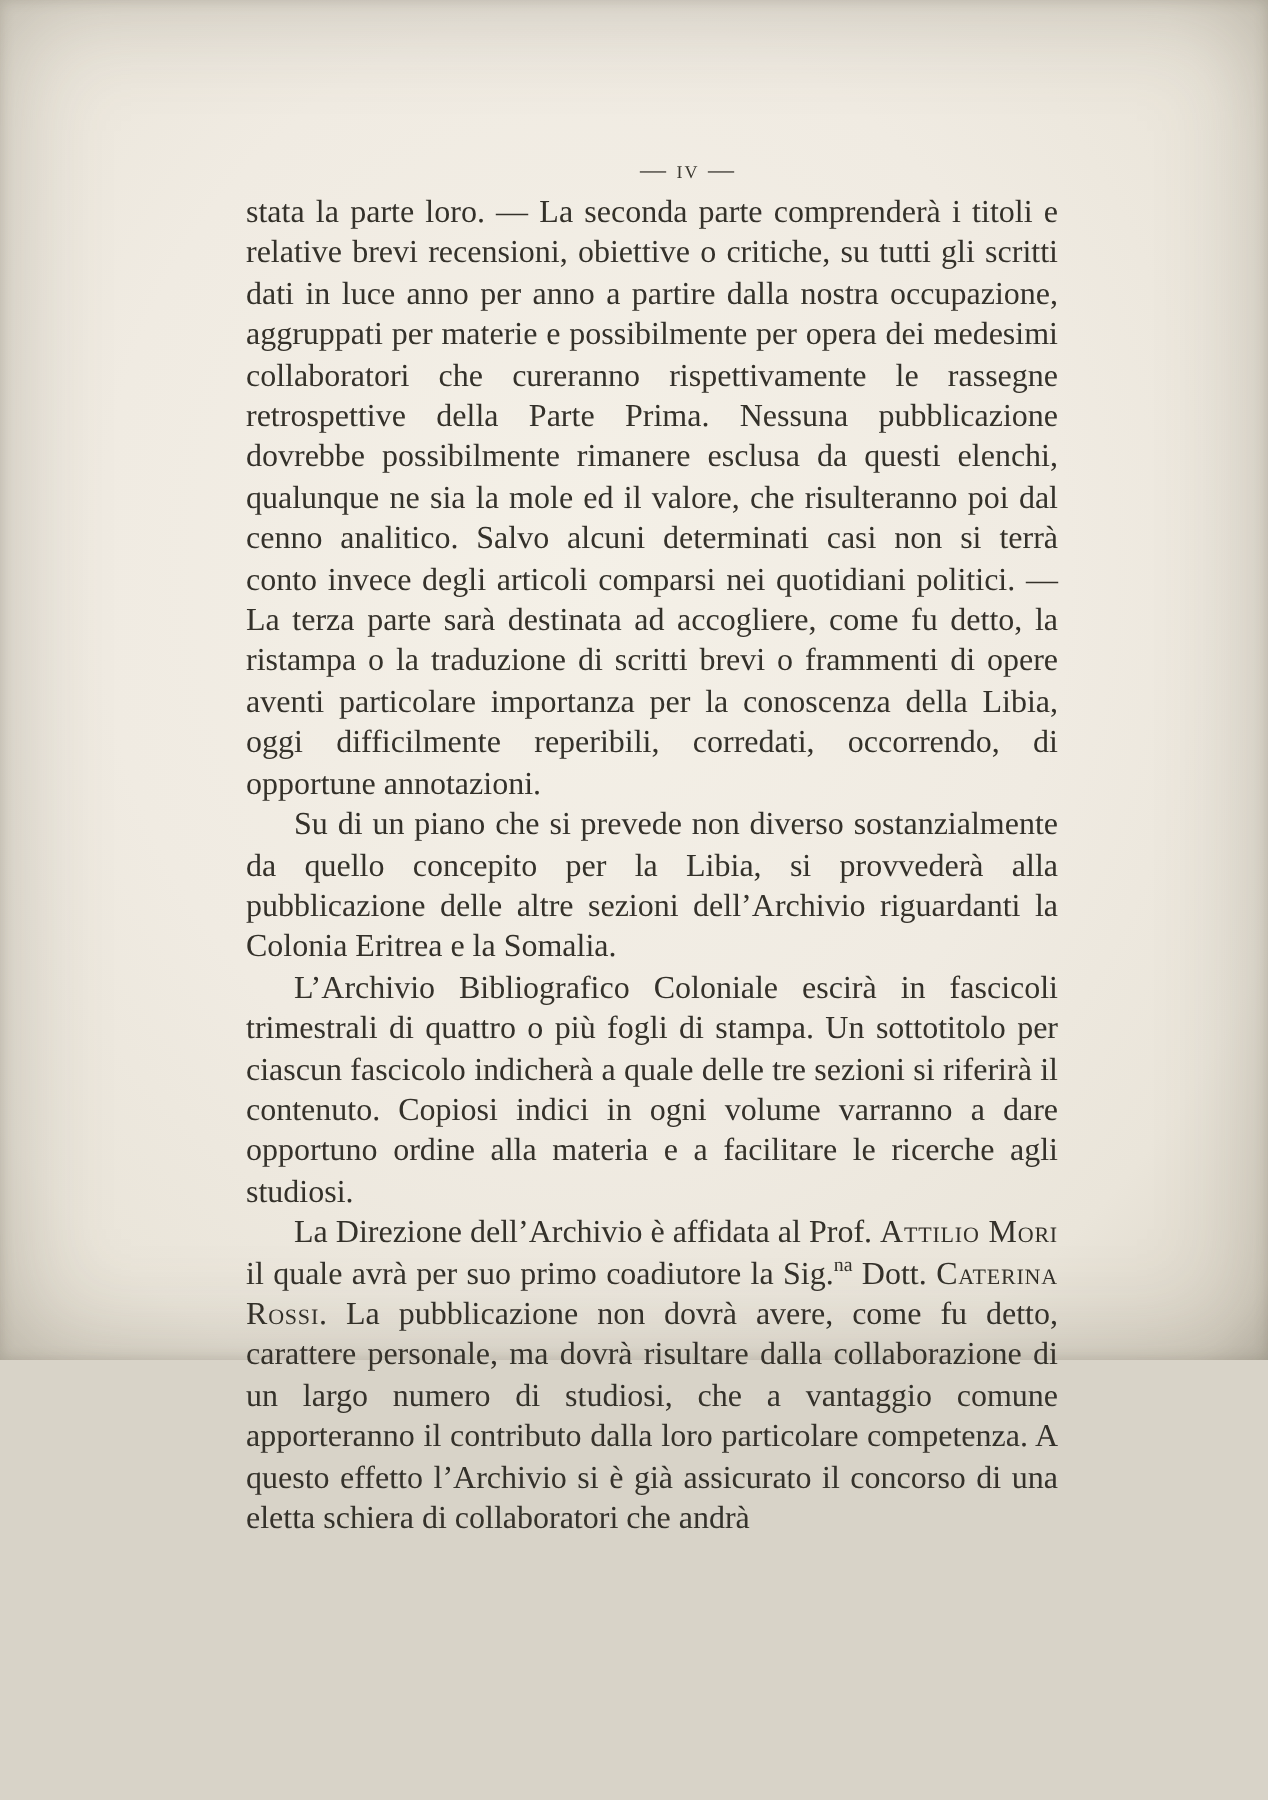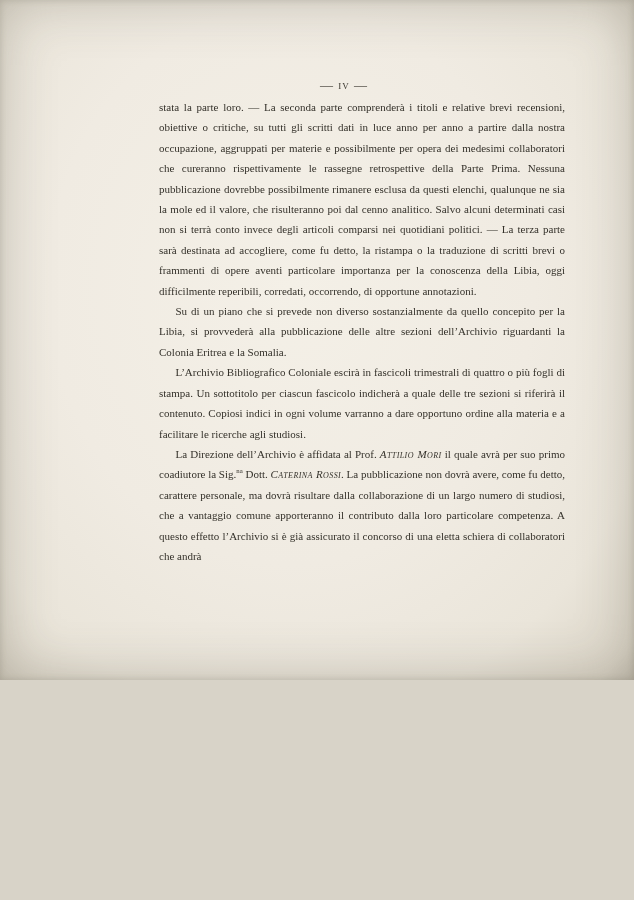--- a/index.html
+++ b/index.html
@@ -21,31 +21,31 @@
     position: absolute;
     top: 77px; left: 141px; width: 406px;
     text-align: center;
     font-size: 13px;
     font-variant: small-caps;
     letter-spacing: 1px;
     color: #3a372f;
   }
   .text-block {
     position: absolute;
-    top: 97px; left: 159px; width: 406px;
+    top: 97px; left: 123px; width: 406px;
     color: #34312a;
-    font-size: 11px;
+    font-size: 16px;
     line-height: 20.4px;
     text-align: justify;
   }
   .text-block p { margin: 0; padding: 0; }
   .text-block p.indent { text-indent: 1.5em; }
   .seg-normal { font-style: normal; }
   .seg-italic { }
-  .seg-smallcaps { font-variant: small-caps; letter-spacing: 0.4px; font-style: italic; }
+  .seg-smallcaps { font-variant: small-caps; letter-spacing: 0.4px; }
   .seg-sup { vertical-align: super; font-size: 0.62em; line-height: 0; }
 </style>
 </head>
 <body>
 
 <div class="scan">
   <div class="page-number">— iv —</div>
   <div class="text-block" style="color: rgb(52, 49, 42);">
       <p><span class="seg-normal">stata la parte loro. — La seconda parte comprenderà i titoli e relative brevi recensioni, obiettive o critiche, su tutti gli scritti dati in luce anno per anno a partire dalla nostra occupazione, aggruppati per materie e possibilmente per opera dei medesimi collaboratori che cureranno rispettivamente le rassegne retrospettive della Parte Prima. Nessuna pubblicazione dovrebbe possibilmente rimanere esclusa da questi elenchi, qualunque ne sia la mole ed il valore, che risulteranno poi dal cenno analitico. Salvo alcuni determinati casi non si terrà conto invece degli articoli comparsi nei quotidiani politici. — La terza parte sarà destinata ad accogliere, come fu detto, la ristampa o la traduzione di scritti brevi o frammenti di opere aventi particolare importanza per la conoscenza della Libia, oggi difficilmente reperibili, corredati, occorrendo, di opportune annotazioni.</span></p>
       <p class="indent"><span class="seg-normal">Su di un piano che si prevede non diverso sostanzialmente da quello concepito per la Libia, si provvederà alla pubblicazione delle altre sezioni dell’</span><span class="seg-italic">Archivio</span><span class="seg-normal"> riguardanti la Colonia Eritrea e la Somalia.</span></p>

